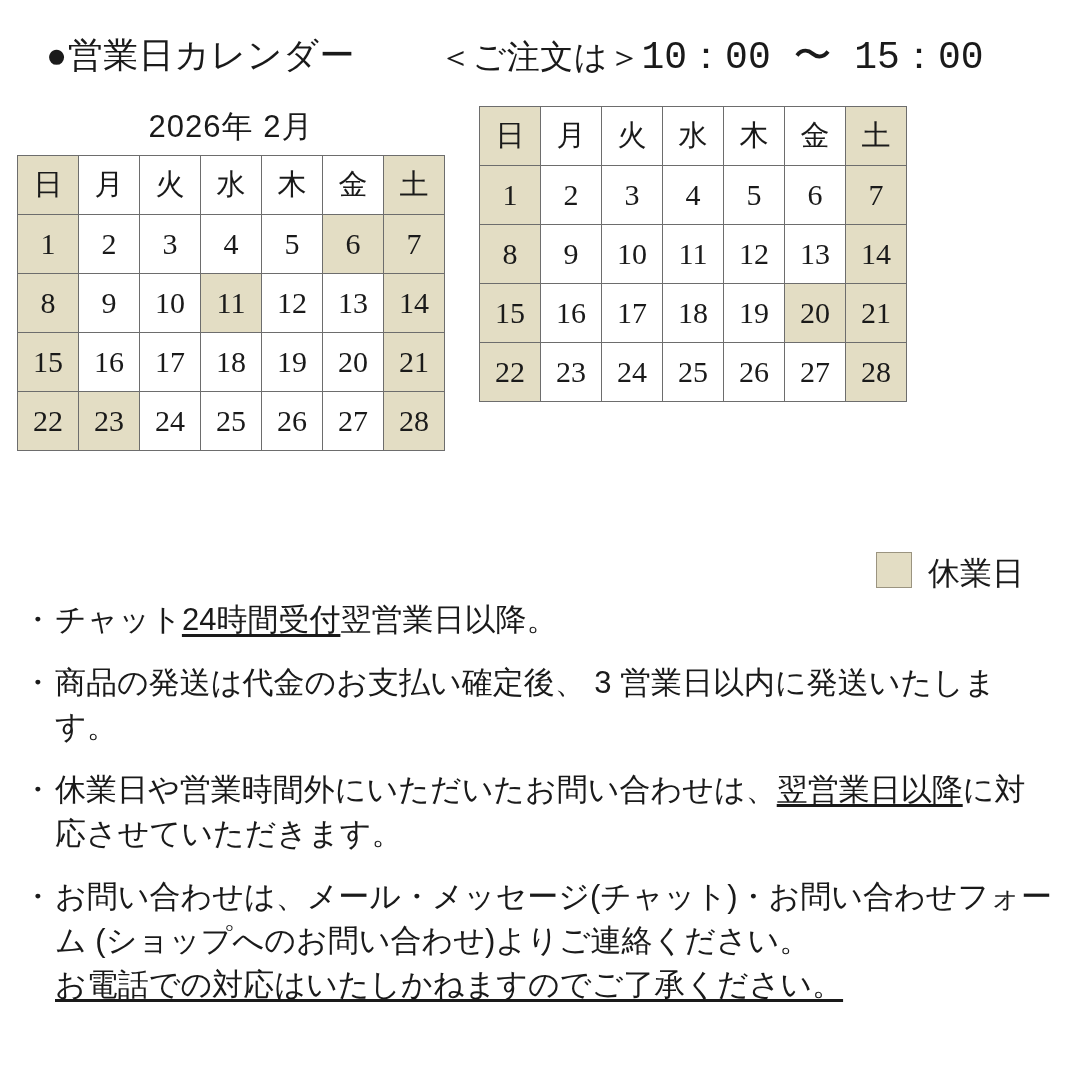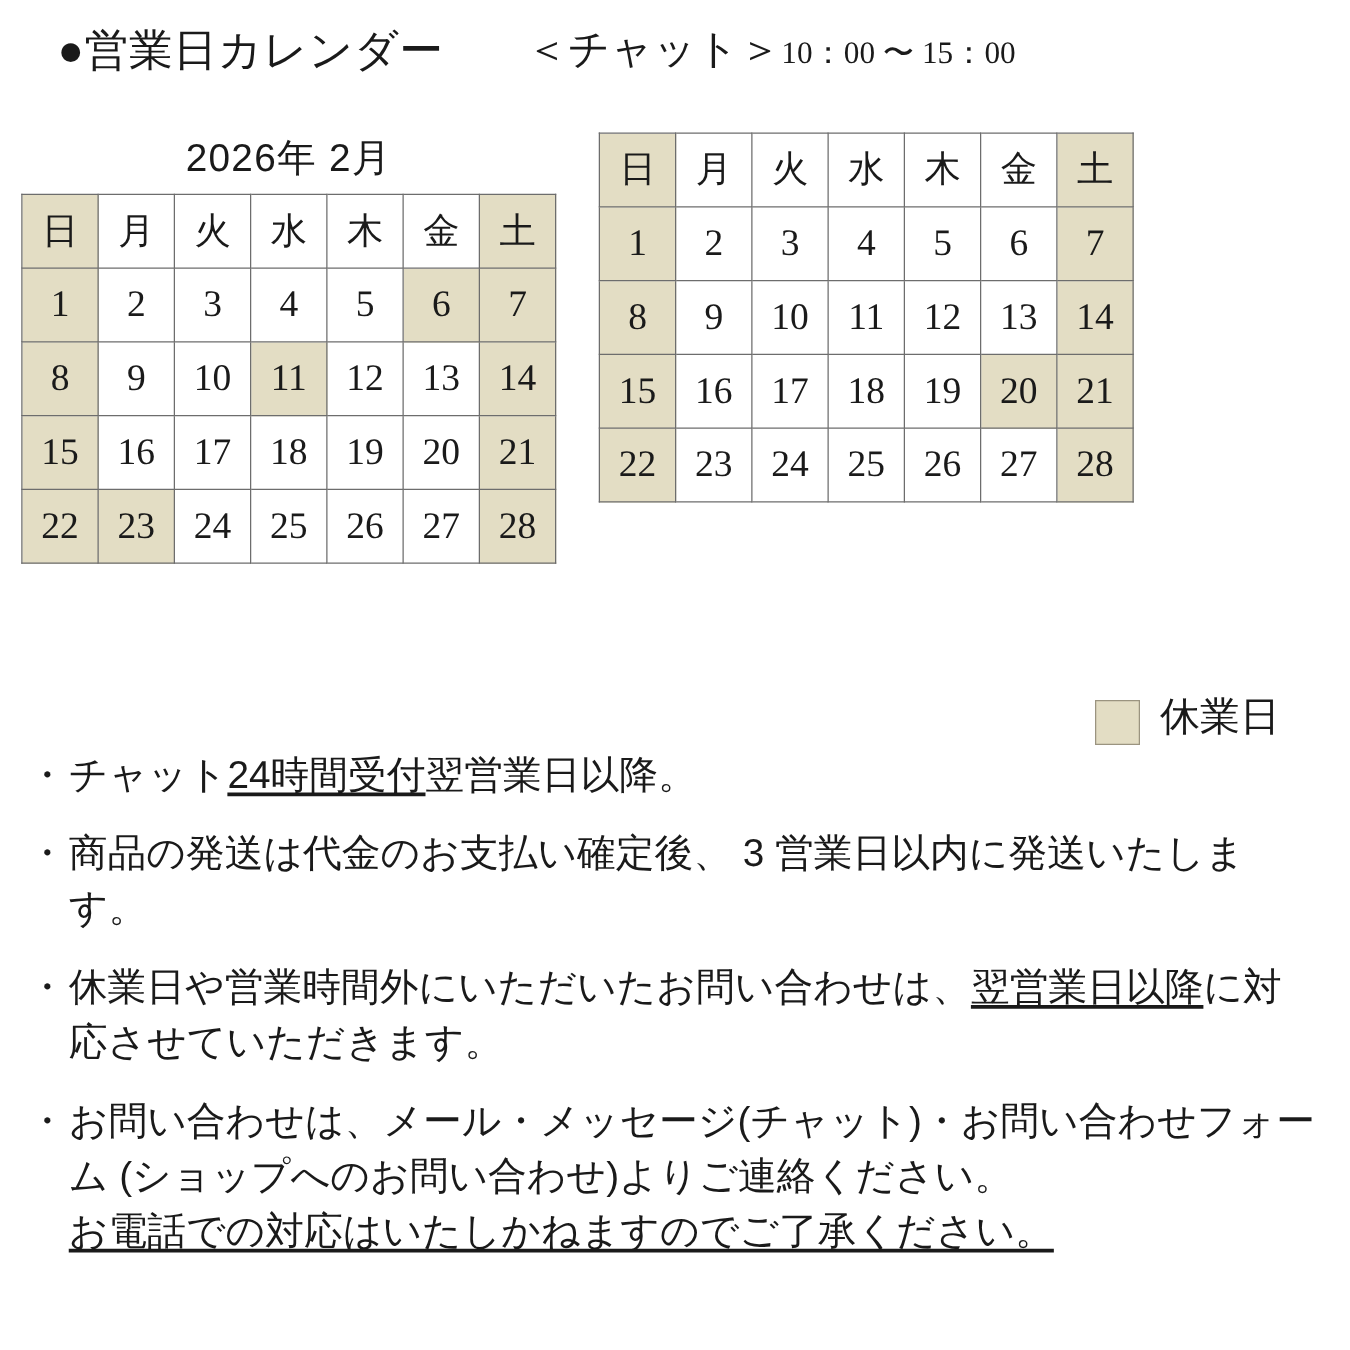--- a/index.html
+++ b/index.html
@@ -12,39 +12,40 @@
     background: #ffffff;
     color: #1a1a1a;
     font-family: "Liberation Sans", "DejaVu Sans", sans-serif;
     overflow: hidden;
     position: relative;
   }
 
   
   .header {
     position: absolute;
-    top: 17px;
+    top: 30px;
     left: 46px;
     right: 40px;
     display: flex;
-    align-items: flex-start;
+    align-items: center;
     font-size: 35px;
     letter-spacing: 0.5px;
     white-space: nowrap;
+    gap: 18px;
   }
   .header .title {
     font-size: 35px;
   }
   .header .hours {
     margin-left: 66px;
     font-size: 33px;
   }
   .header .hours .times {
-    font-family: Liberation Serif, serif;
-    font-size: 25px;
+    font-family: Liberation Mono, monospace;
+    font-size: 38px;
     letter-spacing: 0px;
   }
 
   
   .calendars {
     position: absolute;
     top: 106px;
     left: 0;
     width: 924px;
     display: flex;
@@ -84,21 +85,21 @@
   .closed {
     background: #e3ddc4;
   }
 
   
   .legend {
     position: absolute;
     top: 552px;
     right: 56px;
     display: flex;
-    align-items: flex-end;
+    align-items: flex-start;
     font-size: 32px;
   }
   .legend .swatch {
     width: 34px;
     height: 34px;
     background: #e3ddc4;
     border: 1px solid #9b9480;
     margin-right: 16px;
     display: inline-block;
   }
@@ -128,21 +129,21 @@
     text-underline-offset: 4px;
     margin-top: 40px;
   }
 </style>
 </head>
 <body>
 
 <div class="header">
   <span class="title">●営業日カレンダー</span>
   <span class="hours">
-    <span>＜チャット＞</span><span class="times">10：00 〜 15：00</span>
+    <span>＜ご注文は＞</span><span class="times">10：00 〜 15：00</span>
   </span>
 </div>
 
 <div class="calendars">
 
   <div class="cal-wrap">
     <div class="cal-title">2026年 2月</div>
     <table class="cal">
       <thead>
         <tr>

